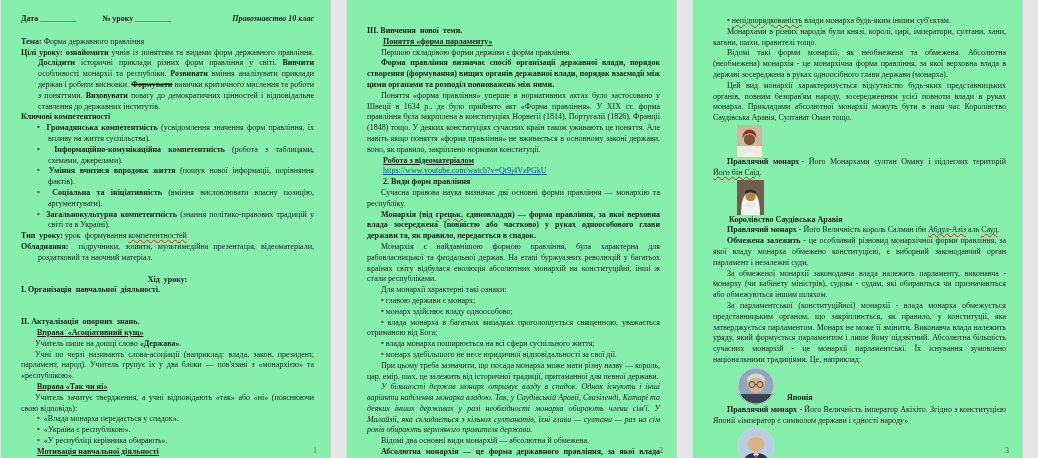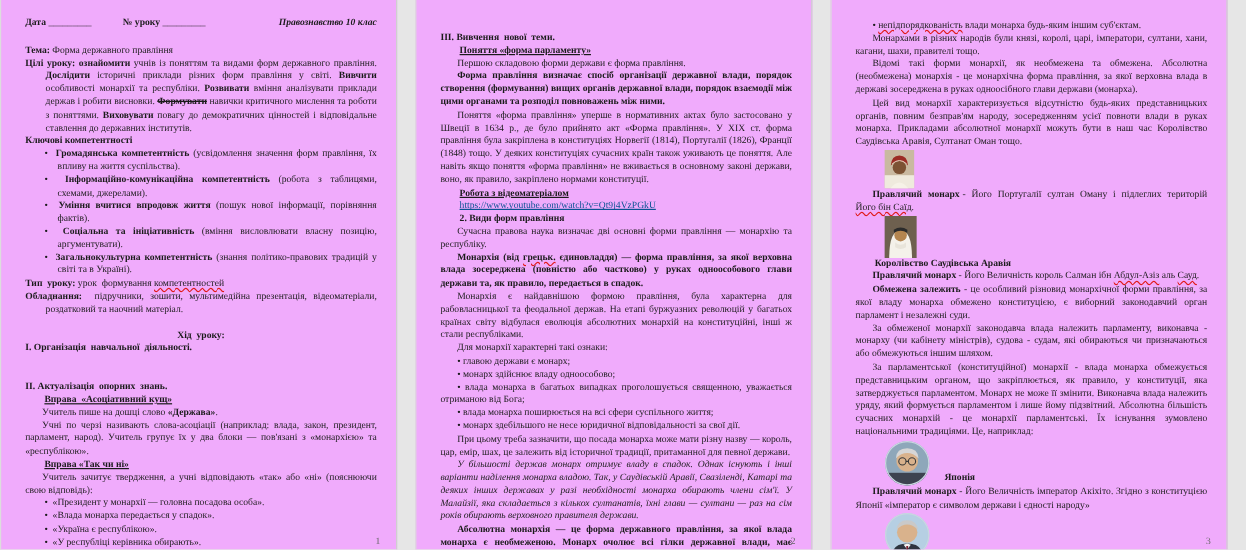--- a/index.html
+++ b/index.html
@@ -4,21 +4,21 @@
 <style>
   html,body{margin:0;padding:0;}
   body{
     width:1038px;height:458px;overflow:hidden;
     background:#e6e6e6;
     font-family:"Liberation Serif","DejaVu Serif",serif;
     color:#1b1b1b;
   }
   .canvas{display:flex;width:1038px;height:458px;gap:15px;}
   .page{
-    width:331px;height:458px;background:#f0abfc;box-sizing:border-box;
+    width:331px;height:458px;background:#86efac;box-sizing:border-box;
     position:relative;flex:0 0 331px;
     border-left:1px solid #dddddd;border-right:1px solid #cfcfcf;
     overflow:hidden;
   }
   .page-inner{padding:14px 16px 8px 20px;font-size:8px;line-height:10.8px;}
   .pg2 .page-inner{padding-top:26px;}
   .pg3 .page-inner{padding-top:16px;}
   .para{margin:0;text-align:justify;}
   .run{white-space:pre-wrap;}
   .b{font-weight:bold;}
@@ -74,21 +74,20 @@
           <div class="para"><span class="run b">Тип  уроку:</span><span class="run"> урок  формування </span><span class="run sq">компетентностей</span></div>
           <div class="para s-hang"><span class="run b">Обладнання:  </span><span class="run">підручники, зошити, мультимедійна презентація, відеоматеріали, роздатковий та наочний матеріал.</span></div>
           <div class="para s-c s-sp"><span class="run b">Хід  уроку:</span></div>
           <div class="para"><span class="run b">І. Організація  навчальної  діяльності.</span></div>
           <div class="para s-sp2"><span class="run b">ІІ. Актуалізація  опорних  знань.</span></div>
           <div class="para s-ind1"><span class="run b u">Вправа  «Асоціативний кущ»</span></div>
           <div class="para s-ind"><span class="run">Учитель пише на дошці слово </span><span class="run b">«Держава»</span><span class="run">.</span></div>
           <div class="para s-ind"><span class="run">Учні по черзі називають слова-асоціації (наприклад: влада, закон, президент, парламент, народ). Учитель групує їх у два блоки — пов'язані з «монархією» та «республікою».</span></div>
           <div class="para s-ind1"><span class="run b u">Вправа «Так чи ні»</span></div>
           <div class="para s-ind"><span class="run">Учитель зачитує твердження, а учні відповідають «так» або «ні» (пояснюючи свою відповідь):</span></div>
-          <div class="para s-bl"><span class="run">•  </span><span class="run">«Президент у монархії — головна посадова особа».</span></div>
           <div class="para s-bl"><span class="run">•  </span><span class="run">«Влада монарха передається у спадок».</span></div>
           <div class="para s-bl"><span class="run">•  </span><span class="run">«Україна є республікою».</span></div>
           <div class="para s-bl"><span class="run">•  </span><span class="run">«У республіці керівника обирають».</span></div>
           <div class="para s-ind1"><span class="run b u">Мотивація навчальної діяльності</span></div>
         </div>
     </div>
     <div class="pagenum">1</div>
   </div>
 
   <div class="page pg2">
@@ -106,20 +105,21 @@
           <div class="para s-ind"><span class="run b">Монархія (від </span><span class="run b sq">грецьк.</span><span class="run b"> єдиновладдя) — форма правління, за якої верховна влада зосереджена (повністю або частково) у руках одноособового глави держави та, як правило, передається в спадок.</span></div>
           <div class="para s-ind"><span class="run">Монархія є найдавнішою формою правління, була характерна для рабовласницької та феодальної держав. На етапі буржуазних революцій у багатьох країнах світу відбулася еволюція абсолютних монархій на конституційні, інші ж стали республіками.</span></div>
           <div class="para s-ind"><span class="run">Для монархії характерні такі ознаки:</span></div>
           <div class="para s-ind"><span class="run">• главою держави є монарх;</span></div>
           <div class="para s-ind"><span class="run">• монарх здійснює владу одноособово;</span></div>
           <div class="para s-ind"><span class="run">• влада монарха в багатьох випадках проголошується священною, уважається отриманою від Бога;</span></div>
           <div class="para s-ind"><span class="run">• влада монарха поширюється на всі сфери суспільного життя;</span></div>
           <div class="para s-ind"><span class="run">• монарх здебільшого не несе юридичної відповідальності за свої дії.</span></div>
           <div class="para s-ind"><span class="run">При цьому треба зазначити, що посада монарха може мати різну назву — король, цар, емір, шах, це залежить від історичної традиції, притаманної для певної держави.</span></div>
           <div class="para s-ind"><span class="run i">У більшості держав монарх отримує владу в спадок. Однак існують і інші варіанти наділення монарха владою. Так, у Саудівській Аравії, Свазіленді, Катарі та деяких інших державах у разі необхідності монарха обирають члени сім'ї. У Малайзії, яка складається з кількох султанатів, їхні глави — султани — раз на сім років обирають верховного правителя держави.</span></div>
+          <div class="para s-ind"><span class="run">Відомі два основні види монархій — абсолютна й обмежена.</span></div>
           <div class="para s-ind"><span class="run b">Абсолютна монархія — це форма державного правління, за якої влада монарха є необмеженою. Монарх очолює всі гілки державної влади, має виняткові повноваження щодо здійснення державної влади.</span></div>
         </div>
     </div>
     <div class="pagenum">2</div>
   </div>
 
   <div class="page pg3">
     <div class="page-inner">
       <div>
           <div class="para s-ind"><span class="run">• </span><span class="run sq">непідпорядкованість</span><span class="run"> влади монарха будь-яким іншим суб'єктам.</span></div>
@@ -132,21 +132,21 @@
         <svg class="portrait" width="25" height="32" viewBox="0 0 25 32">
           <rect width="25" height="32" fill="#c9b9a0"></rect>
           <rect y="21" width="25" height="11" fill="#efeadd"></rect>
           <path d="M5 32 Q12.5 22 20 32 Z" fill="#f6f2e7"></path>
           <circle cx="12.5" cy="14.5" r="5.6" fill="#7c5233"></circle>
           <path d="M5.3 13 Q5.8 4.5 12.5 4.5 Q19.2 4.5 19.7 13 Q16 9.2 12.5 9.2 Q9 9.2 5.3 13 Z" fill="#9c2c25"></path>
           <path d="M6.5 11.5 Q9.5 8.8 12.5 8.8 Q15.5 8.8 18.5 11.5" stroke="#e9ddc8" stroke-width="0.8" fill="none"></path>
         </svg>
       </div>
       <div>
-          <div class="para s-ind"><span class="run b">Правлячий  монарх</span><span class="run"> -  Його  Португалії  султан  Оману  і  підлеглих  територій </span><span class="run sq">Його бін Саїд</span><span class="run">.</span></div>
+          <div class="para s-ind"><span class="run b">Правлячий  монарх</span><span class="run"> -  Його  Монархами  султан  Оману  і  підлеглих  територій </span><span class="run sq">Його бін Саїд</span><span class="run">.</span></div>
         </div>
 
       <div class="img-row">
         <svg class="portrait" width="27" height="35" viewBox="0 0 27 35">
           <rect width="27" height="35" fill="#6e604f"></rect>
           <path d="M4 35 Q4 12 13.5 12 Q23 12 23 35 Z" fill="#f4f1ea"></path>
           <circle cx="13.5" cy="16" r="5.2" fill="#b4854f"></circle>
           <path d="M9 22 Q13.5 26 18 22 L18 26 Q13.5 29 9 26 Z" fill="#e8e4da"></path>
           <path d="M7.8 11.5 Q13.5 7.5 19.2 11.5 L19 14 Q13.5 10.5 8 14 Z" fill="#2b2b2b"></path>
         </svg>

